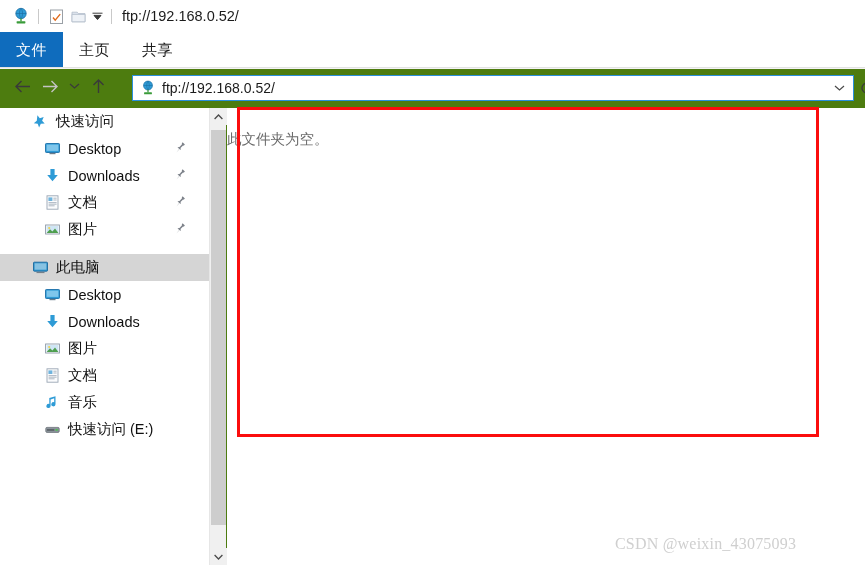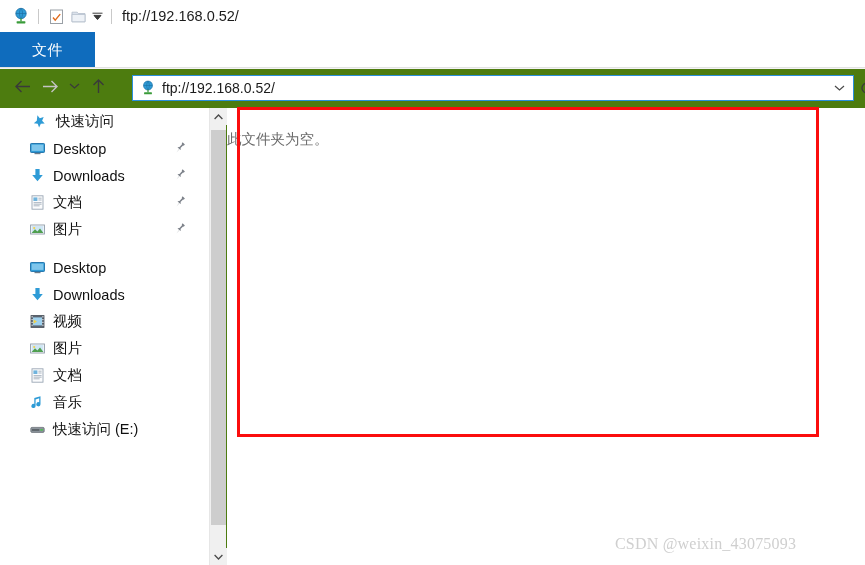--- a/index.html
+++ b/index.html
@@ -29,21 +29,21 @@
     font-family: "Liberation Sans", sans-serif;
   }
 
   
   .ribbon {
     position: absolute; left: 0; top: 32px; width: 865px; height: 36px;
     background: #ffffff; display: flex; align-items: stretch;
   }
   .tab {
     display: flex; align-items: center; justify-content: center;
-    font-size: 15px; color: #1b1b1b; padding: 0 32px; cursor: default;
+    font-size: 15px; color: #1b1b1b; padding: 0 16px; cursor: default;
     letter-spacing: .5px;
   }
   .tab.file {
     background: #0f6cbd; color: #ffffff; font-weight: normal;
     min-width: 62px;
   }
   .ribbon-sep {
     position: absolute; left: 0; top: 67px; width: 865px; height: 1px; background: #e2e2e2;
   }
   .ribbon-sep2 {
@@ -84,21 +84,21 @@
   
   .sidebar {
     position: absolute; left: 0; top: 108px; width: 209px; height: 457px;
     background: #ffffff; overflow: hidden;
   }
   .nav-item {
     height: 27px; display: flex; align-items: center; padding-left: 0px;
     font-size: 14.5px; color: #101010; position: relative;
   }
   .nav-item.lvl0 { padding-left: 31px; }
-  .nav-item.lvl1 { padding-left: 28px; }
+  .nav-item.lvl1 { padding-left: 43px; }
   .nav-item.selected { background: #dededede; }
   .nav-item.selected::after {
     content: ""; position: absolute; left: 0; right: 0; top: 0; bottom: 0;
     background: rgba(0,0,0,0.055); pointer-events: none;
   }
   .ni-icon {
     width: 18px; height: 18px; margin-right: 7px; flex: 0 0 18px;
     display: flex; align-items: center; justify-content: center;
   }
   .ni-label { white-space: nowrap; font-family: "Liberation Sans", sans-serif; }
@@ -179,20 +179,22 @@
       <svg width="11" height="9" viewBox="0 0 11 9">
         <path d="M0.5 1.2h10M2 3.4h7L5.5 7.6z" fill="#3a3a3a" stroke="#3a3a3a" stroke-width="1"></path>
       </svg>
     </span>
     <span class="qat-sep"></span>
     <span class="title-text">ftp://192.168.0.52/</span>
   </div>
 
   <div class="ribbon">
     <div class="tab file">文件</div>
+    <div class="tab">主页</div>
+    <div class="tab">共享</div>
   </div>
   <div class="ribbon-sep"></div>
   <div class="ribbon-sep2"></div>
 
   <div class="navbar">
     <div class="nav-btn back">
       <svg width="17" height="15" viewBox="0 0 17 15">
         <path d="M7.5 2L2 7.5 7.5 13M2 7.5h14" fill="none" stroke="#3a3a3a" stroke-width="1.4"></path>
       </svg>
     </div>
@@ -306,20 +308,30 @@
       <span class="ni-label">图片</span>
       <span class="ni-pin">
         <svg width="11" height="13" viewBox="0 0 11 13">
             <path d="M7.6 1.2l2.3 2.3-1.2 1.2-.6-.2-2.6 2.6.5 2L4.6 8 1.4 11.4 4.2 8 2.5 6.3l2-.4L7 3.2l-.2-.7z" fill="#7d828a"></path>
           </svg>
       </span>
     </div>
 
     <div style="height:11px"></div>
 
+    <div class="nav-item lvl0 selected">
+      <span class="ni-icon">
+        <svg width="17" height="17" viewBox="0 0 17 17">
+          <rect x="1.5" y="3.2" width="14" height="9" rx="0.8" fill="#2e9bd6" stroke="#1b6ea8" stroke-width="0.9"></rect>
+          <rect x="2.6" y="4.3" width="11.8" height="6.4" fill="#8fcef0"></rect>
+          <rect x="4.5" y="12.8" width="8" height="1.3" fill="#7b8894"></rect>
+        </svg>
+      </span>
+      <span class="ni-label">此电脑</span>
+    </div>
 
     <div class="nav-item lvl1">
       <span class="ni-icon">
         <svg width="17" height="17" viewBox="0 0 17 17">
           <rect x="1.5" y="3.5" width="14" height="9" rx="0.8" fill="#2e9bd6" stroke="#1b6ea8" stroke-width="0.9"></rect>
           <rect x="2.6" y="4.6" width="11.8" height="6.3" fill="#7fc6ec"></rect>
           <rect x="5.5" y="13" width="6" height="1.2" fill="#6b7c8a"></rect>
         </svg>
       </span>
       <span class="ni-label">Desktop</span>
@@ -327,40 +339,20 @@
 
     <div class="nav-item lvl1">
       <span class="ni-icon">
         <svg width="17" height="17" viewBox="0 0 17 17">
           <path d="M6.4 2h4.2v6.1h3.2L8.5 14.2 3.2 8.1h3.2z" fill="#2e9bd6"></path>
         </svg>
       </span>
       <span class="ni-label">Downloads</span>
     </div>
 
-    <div class="nav-item lvl1">
-      <span class="ni-icon">
-        <svg width="17" height="17" viewBox="0 0 17 17">
-          <rect x="2" y="2.6" width="13" height="11.8" fill="#5b6470" stroke="#434a54" stroke-width="0.8"></rect>
-          <rect x="4" y="4.4" width="9" height="8" fill="#9fd2ef"></rect>
-          <path d="M4.6 6.4l3.4 2.2-3.4 2.2z" fill="#f2d14a"></path>
-          <g fill="#e8eaec">
-            <rect x="2.5" y="3.2" width="1.2" height="1.2"></rect>
-              <rect x="2.5" y="6" width="1.2" height="1.2"></rect>
-            <rect x="2.5" y="8.8" width="1.2" height="1.2"></rect>
-              <rect x="2.5" y="11.6" width="1.2" height="1.2"></rect>
-            <rect x="13.3" y="3.2" width="1.2" height="1.2"></rect>
-              <rect x="13.3" y="6" width="1.2" height="1.2"></rect>
-            <rect x="13.3" y="8.8" width="1.2" height="1.2"></rect>
-              <rect x="13.3" y="11.6" width="1.2" height="1.2"></rect>
-          </g>
-        </svg>
-      </span>
-      <span class="ni-label">视频</span>
-    </div>
 
     <div class="nav-item lvl1">
       <span class="ni-icon">
         <svg width="17" height="17" viewBox="0 0 17 17">
           <rect x="1.6" y="4" width="13.8" height="9" fill="#ffffff" stroke="#8a97a5" stroke-width="0.9"></rect>
           <rect x="2.6" y="5" width="11.8" height="7" fill="#cfe6f5"></rect>
           <path d="M2.6 12l3.4-3.8 2.4 2.4 2.6-3 3.4 4.4z" fill="#4f9f4f"></path>
           <circle cx="5.2" cy="7" r="1.1" fill="#f2d14a"></circle>
         </svg>
       </span>

